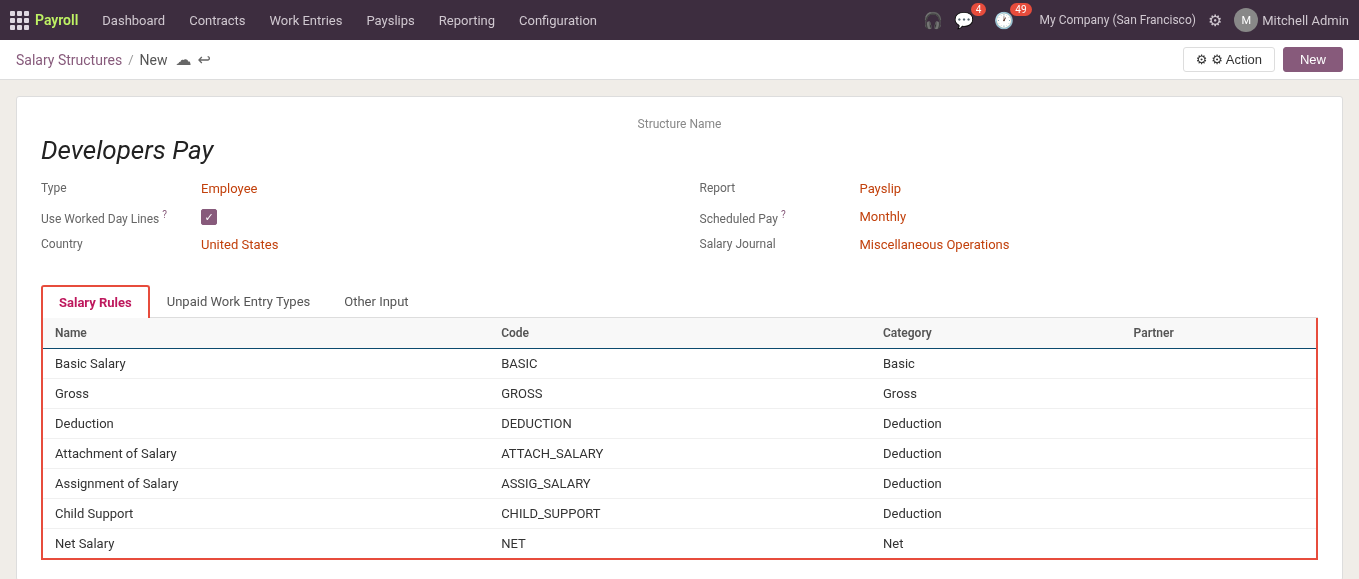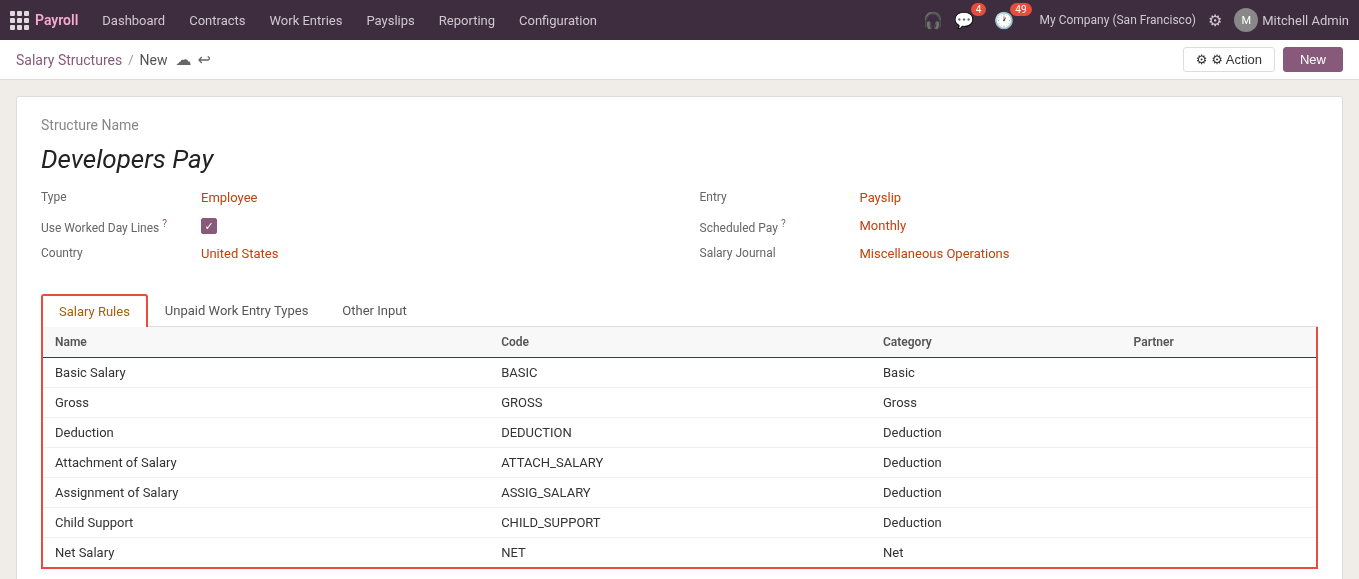--- a/index.html
+++ b/index.html
@@ -10,21 +10,21 @@
       background: #3d2d3f;
       color: #e0d8e0;
       display: flex;
       align-items: center;
       height: 40px;
       padding: 0 10px;
       gap: 4px;
     }
     .topnav-logo {
       display: flex; align-items: center; gap: 6px;
-      font-weight: 600; font-size: 14px; color: #f9a8d4;
+      font-weight: 600; font-size: 14px; color: #bef264;
       margin-right: 10px;
     }
     .topnav-logo .grid-icon {
       display: grid; grid-template-columns: repeat(3,5px); grid-template-rows: repeat(3,5px); gap: 2px;
     }
     .topnav-logo .grid-icon span { background: #e0d8e0; display: block; width: 5px; height: 5px; border-radius: 1px; }
     .topnav-item {
       color: #d0c8d0; font-size: 13px; padding: 0 10px; height: 40px;
       display: flex; align-items: center; cursor: pointer; border-radius: 3px;
     }
@@ -69,21 +69,21 @@
       padding: 16px;
       min-height: calc(100vh - 80px);
     }
     .form-card {
       background: #fff;
       border: 1px solid #ddd;
       border-radius: 3px;
       padding: 20px 24px;
     }
     .field-structure-name {
-      font-size: 14px; color: #888; margin-bottom: 11px; text-transform: none;
+      font-size: 12px; color: #888; margin-bottom: 4px; text-transform: none; text-align: center;
     }
     .field-main-title {
       font-size: 26px; font-weight: 400; color: #222; margin-bottom: 16px; font-style: italic;
     }
 
     
     .fields-grid {
       display: grid;
       grid-template-columns: 1fr 1fr;
       gap: 8px 40px;
@@ -103,22 +103,22 @@
       display: flex;
       border-bottom: 1px solid #ddd;
       margin-bottom: 0;
     }
     .tab {
       padding: 8px 16px; font-size: 13px; color: #555; cursor: pointer;
       border: 1px solid transparent; border-bottom: none; margin-bottom: -1px;
       border-radius: 3px 3px 0 0;
     }
     .tab.active {
-      border-color: #e74c3c; border-width: 2px; color: #a16207; background: #fff;
-      font-weight: 400;
+      border-color: #e74c3c; border-width: 2px; color: #be185d; background: #fff;
+      font-weight: 700;
     }
 
     
     .table-container {
       border: 2px solid #e74c3c;
       border-top: none;
     }
     table {
       width: 100%;
       border-collapse: collapse;
@@ -226,21 +226,21 @@
           <div class="field-checkbox">✓</div>
         </div>
         <div class="field-row">
           <span class="field-label">Country</span>
           <span class="field-value">United States</span>
         </div>
       </div>
 
       <div>
         <div class="field-row">
-          <span class="field-label">Entry</span>
+          <span class="field-label">Report</span>
           <span class="field-value">Payslip</span>
         </div>
         <div class="field-row">
           <span class="field-label">Scheduled Pay <sup style="color:#875a7b">?</sup></span>
           <span class="field-value">Monthly</span>
         </div>
         <div class="field-row">
           <span class="field-label">Salary Journal</span>
           <span class="field-value">Miscellaneous Operations</span>
         </div>

